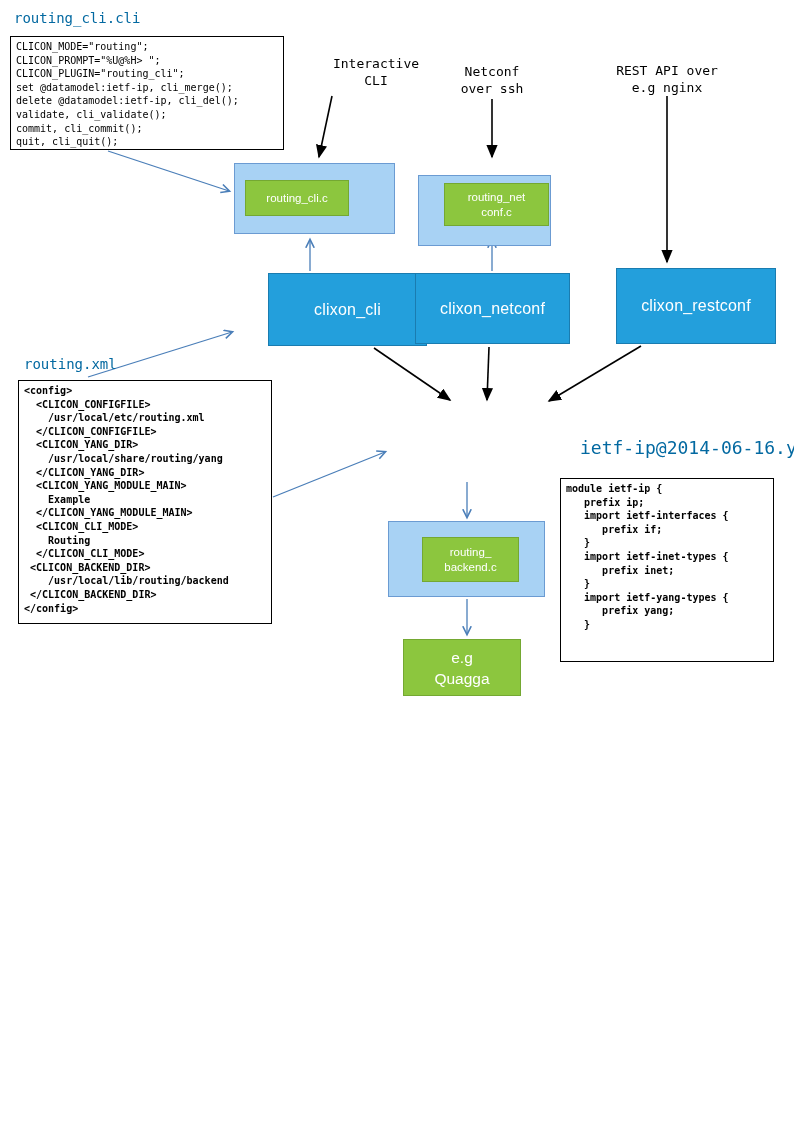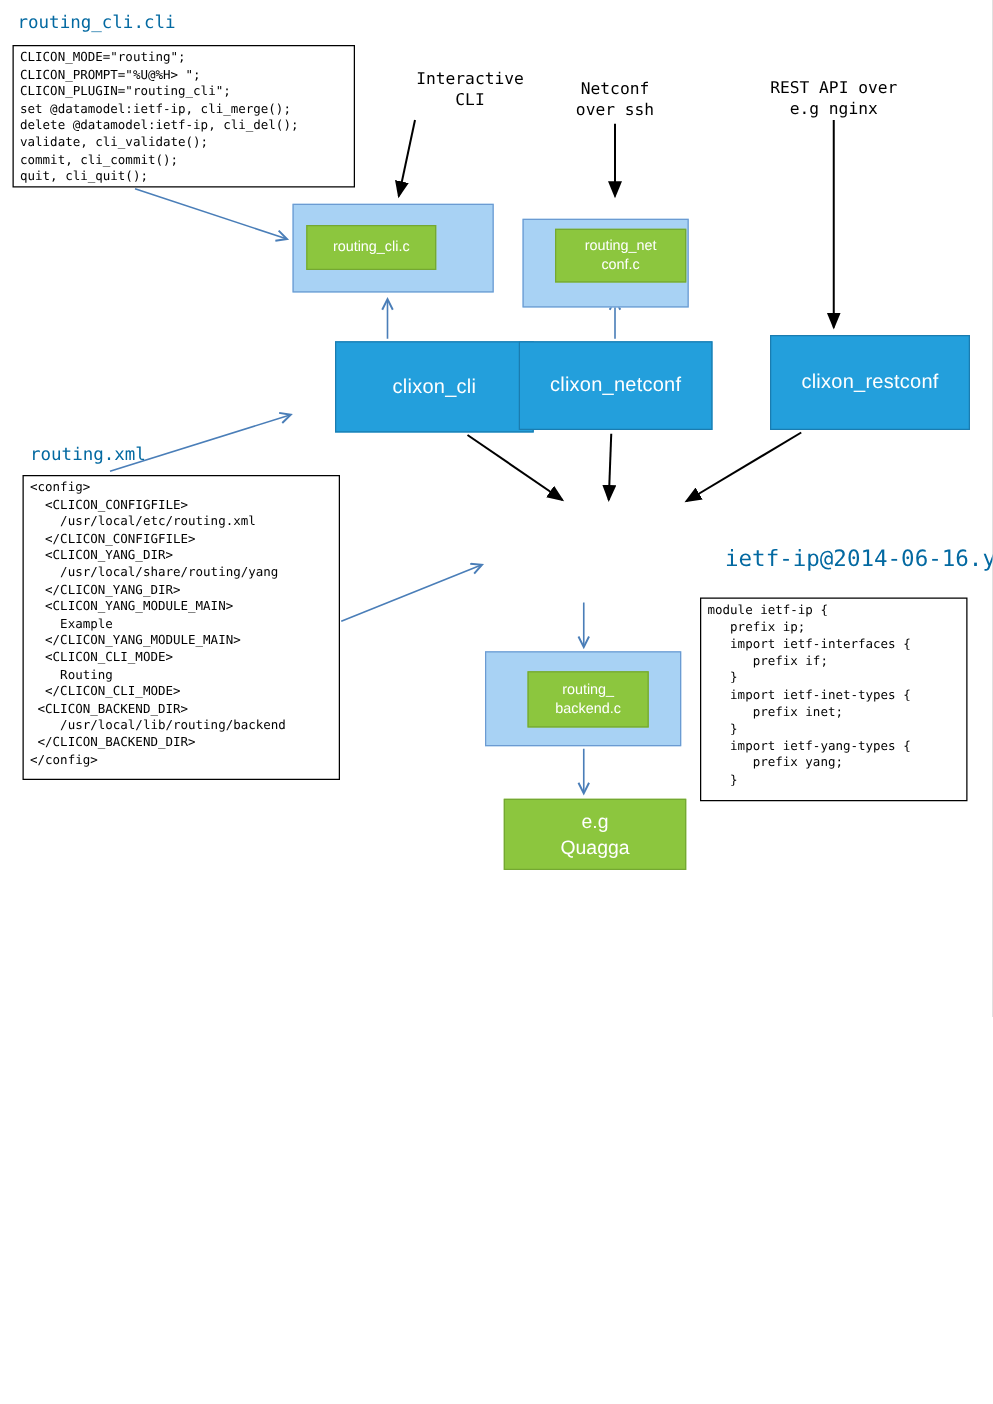--- a/index.html
+++ b/index.html
@@ -127,44 +127,44 @@
 
   <div class="abs node-blue" style="left:238px;top:273px;width:159px;height:73px;margin-left:30px;">clixon_cli</div>
   <div class="abs node-blue" style="left:415px;top:273px;width:155px;height:71px;">clixon_netconf</div>
   <div class="abs node-blue" style="left:588px;top:268px;width:160px;height:76px;margin-left:28px;">clixon_restconf</div>
 
   <div class="abs plugin-container" style="left:388px;top:521px;width:157px;height:76px;">
     <div class="abs plugin-green" style="left:33px;top:15px;width:97px;height:45px;">routing_
 backend.c</div>
   </div>
 
-  <div class="abs quagga" style="left:403px;top:639px;width:146px;height:57px;text-align:center;">e.g
+  <div class="abs quagga" style="left:403px;top:639px;width:118px;height:57px;text-align:center;">e.g
 Quagga</div>
 
   <div class="abs file-title" style="left:24px;top:356px;">routing.xml</div>
-  <div class="abs code-box" style="left:18px;top:380px;width:254px;height:244px;">&lt;config&gt;
+  <div class="abs code-box" style="left:18px;top:380px;width:254px;height:244px;font-weight:bold;">&lt;config&gt;
   &lt;CLICON_CONFIGFILE&gt;
     /usr/local/etc/routing.xml
   &lt;/CLICON_CONFIGFILE&gt;
   &lt;CLICON_YANG_DIR&gt;
     /usr/local/share/routing/yang
   &lt;/CLICON_YANG_DIR&gt;
   &lt;CLICON_YANG_MODULE_MAIN&gt;
     Example
   &lt;/CLICON_YANG_MODULE_MAIN&gt;
   &lt;CLICON_CLI_MODE&gt;
     Routing
   &lt;/CLICON_CLI_MODE&gt;
  &lt;CLICON_BACKEND_DIR&gt;
     /usr/local/lib/routing/backend
  &lt;/CLICON_BACKEND_DIR&gt;
 &lt;/config&gt;</div>
 
   <div class="abs file-title" style="left:580px;top:437px;font-size:18px;">ietf-ip@2014-06-16.yang</div>
-  <div class="abs code-box" style="left:560px;top:478px;width:214px;height:163px;">module ietf-ip {
+  <div class="abs code-box" style="left:560px;top:478px;width:214px;height:184px;font-weight:bold;">module ietf-ip {
    prefix ip;
    import ietf-interfaces {
       prefix if;
    }
    import ietf-inet-types {
       prefix inet;
    }
    import ietf-yang-types {
       prefix yang;
    }</div>

